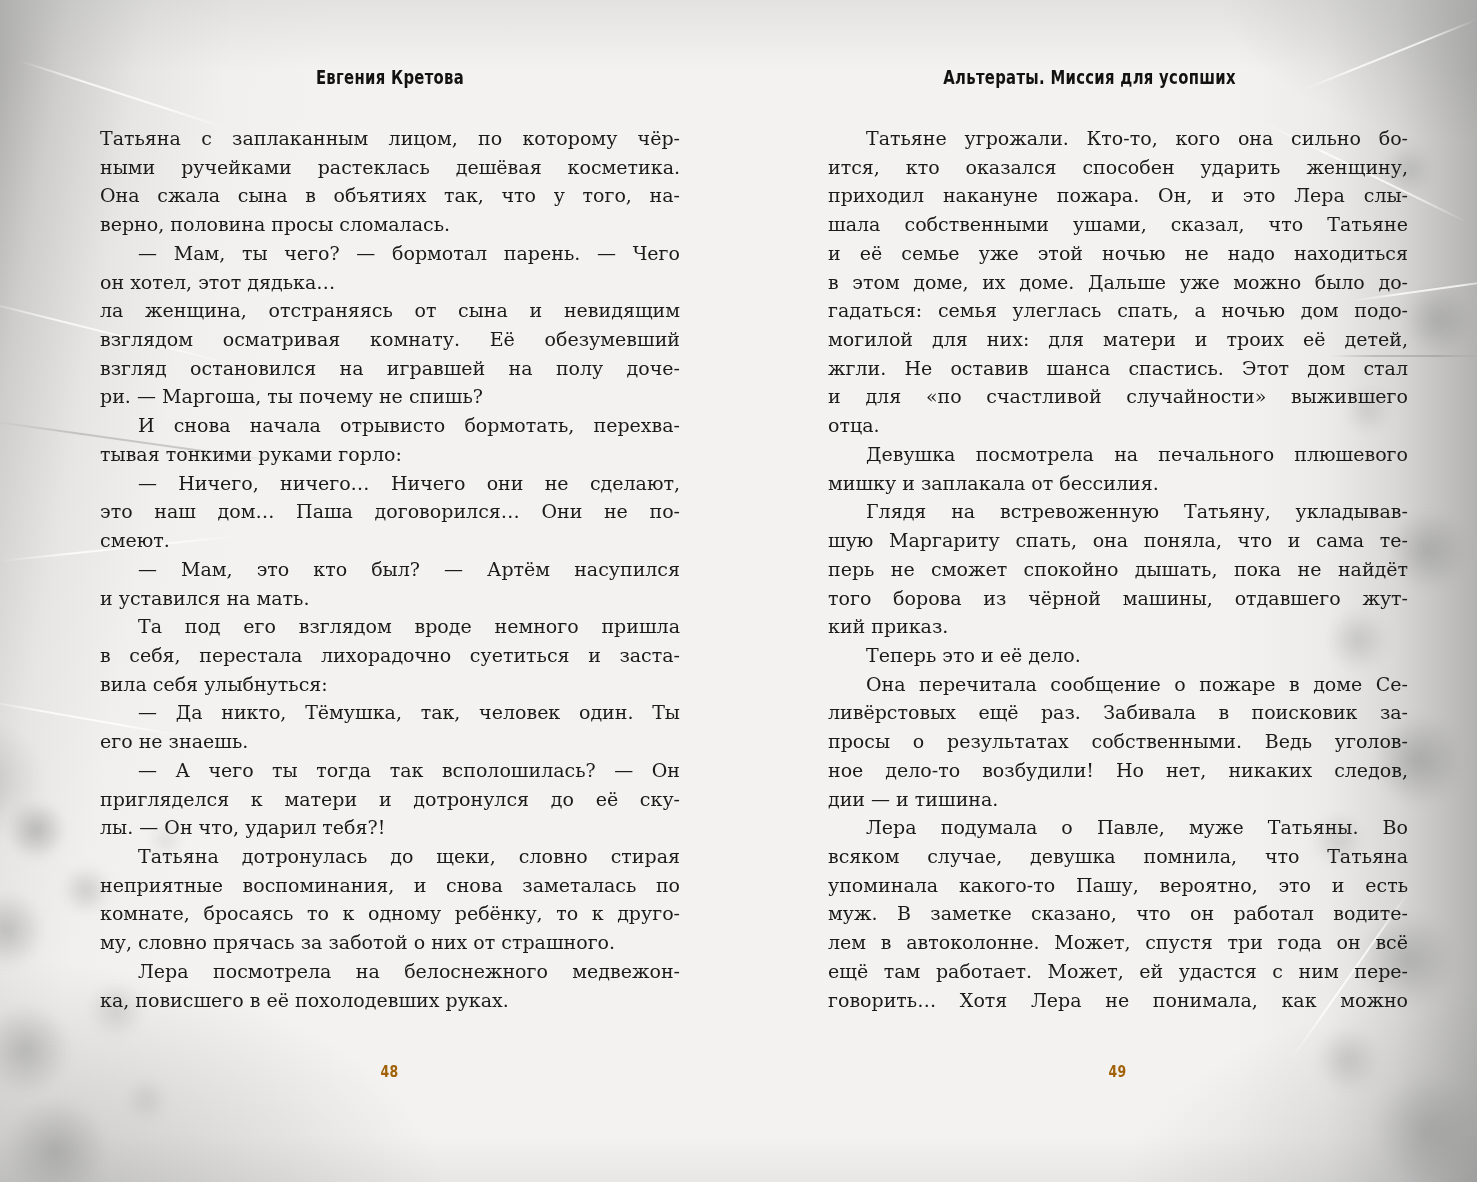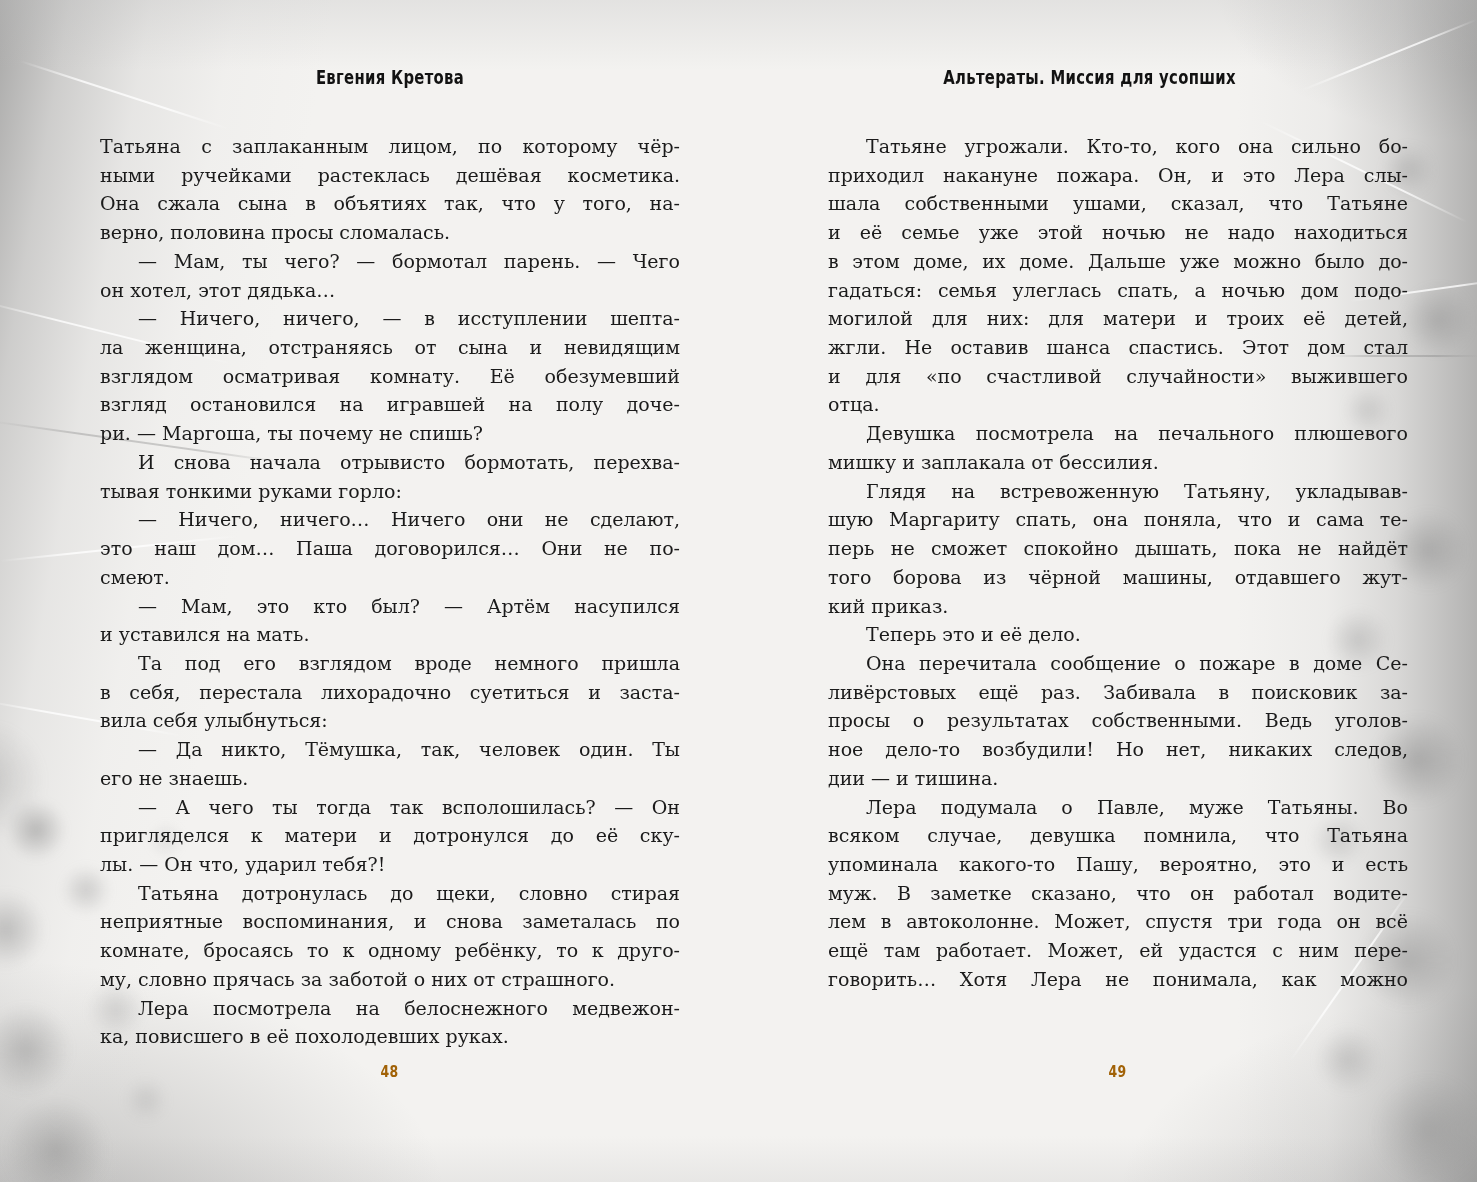--- a/index.html
+++ b/index.html
@@ -53,21 +53,21 @@
     background:linear-gradient(to right, rgba(255,255,255,0), rgba(255,255,255,.78) 30%, rgba(255,255,255,.78) 70%, rgba(255,255,255,0));
     transform-origin:left center;}
   .scratch.dark{background:linear-gradient(to right, rgba(125,125,125,0), rgba(125,125,125,.35) 30%, rgba(125,125,125,.35) 70%, rgba(125,125,125,0));}
   
   .running-header{
     position:absolute;top:66px;width:580px;text-align:center;
     font-family:"DejaVu Sans","Liberation Sans",sans-serif;font-weight:700;font-size:19px;color:#121212;
     white-space:nowrap;
   }
   .cond{display:inline-block;transform:scaleX(.78);transform-origin:center;letter-spacing:.4px;}
-  .text-col{position:absolute;top:124px;width:580px;margin-top:8px;}
+  .text-col{position:absolute;top:124px;width:580px;}
   .line{
     height:28.72px;line-height:28.72px;font-size:19px;
     text-align:justify;text-align-last:justify;overflow:hidden;box-sizing:border-box;
   }
   .line.indent{padding-left:38px;}
   .line.pend{text-align-last:left;}
   .page-number{
     position:absolute;top:1062px;width:580px;text-align:center;
     font-family:"DejaVu Sans","Liberation Sans",sans-serif;font-weight:700;font-size:16px;color:#a16207;
   }
@@ -93,21 +93,20 @@
   <div class="running-header" style="left:100px;">
     <span class="cond">Евгения Кретова</span>
   </div>
   <div class="text-col" style="left:100px;">
       <div class="line">Татьяна с заплаканным лицом, по которому чёр-</div>
       <div class="line">ными ручейками растеклась дешёвая косметика.</div>
       <div class="line">Она сжала сына в объятиях так, что у того, на-</div>
       <div class="line pend">верно, половина просы сломалась.</div>
       <div class="line indent">— Мам, ты чего? — бормотал парень. — Чего</div>
       <div class="line pend">он хотел, этот дядька…</div>
-      <div class="line indent">— Ничего, ничего, — в исступлении шепта-</div>
       <div class="line">ла женщина, отстраняясь от сына и невидящим</div>
       <div class="line">взглядом осматривая комнату. Её обезумевший</div>
       <div class="line">взгляд остановился на игравшей на полу доче-</div>
       <div class="line pend">ри. — Маргоша, ты почему не спишь?</div>
       <div class="line indent">И снова начала отрывисто бормотать, перехва-</div>
       <div class="line pend">тывая тонкими руками горло:</div>
       <div class="line indent">— Ничего, ничего… Ничего они не сделают,</div>
       <div class="line">это наш дом… Паша договорился… Они не по-</div>
       <div class="line pend">смеют.</div>
       <div class="line indent">— Мам, это кто был? — Артём насупился</div>
@@ -131,20 +130,21 @@
     <span class="cond">48</span>
   </div>
 </div>
 
 <div>
   <div class="running-header" style="left:800px;">
     <span class="cond">Альтераты. Миссия для усопших</span>
   </div>
   <div class="text-col" style="left:828px;">
       <div class="line indent">Татьяне угрожали. Кто-то, кого она сильно бо-</div>
+      <div class="line">ится, кто оказался способен ударить женщину,</div>
       <div class="line">приходил накануне пожара. Он, и это Лера слы-</div>
       <div class="line">шала собственными ушами, сказал, что Татьяне</div>
       <div class="line">и её семье уже этой ночью не надо находиться</div>
       <div class="line">в этом доме, их доме. Дальше уже можно было до-</div>
       <div class="line">гадаться: семья улеглась спать, а ночью дом подо-</div>
       <div class="line">могилой для них: для матери и троих её детей,</div>
       <div class="line">жгли. Не оставив шанса спастись. Этот дом стал</div>
       <div class="line">и для «по счастливой случайности» выжившего</div>
       <div class="line pend">отца.</div>
       <div class="line indent">Девушка посмотрела на печального плюшевого</div>

